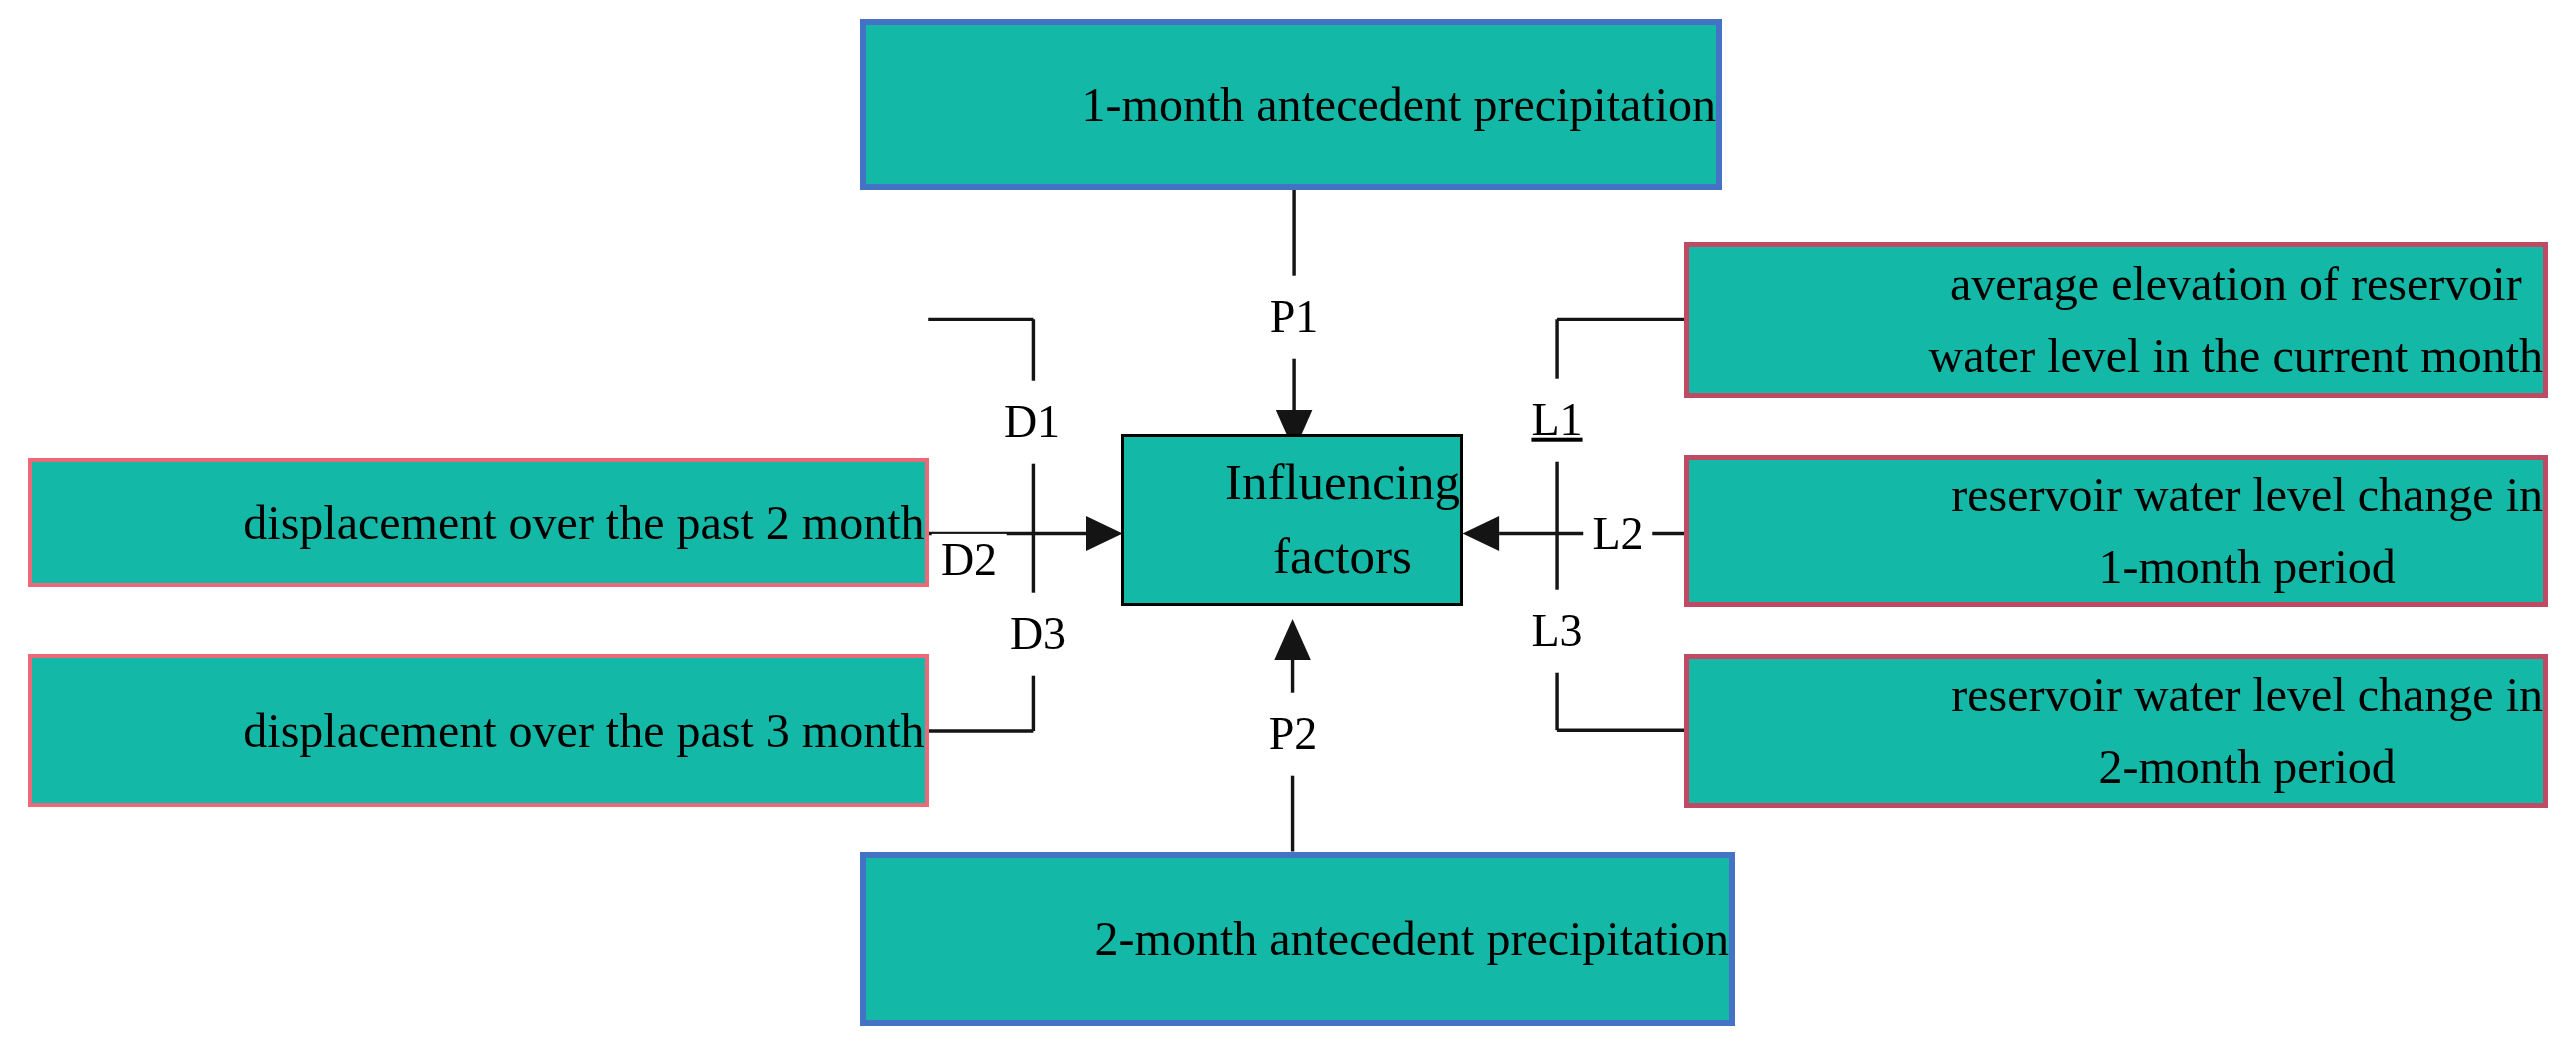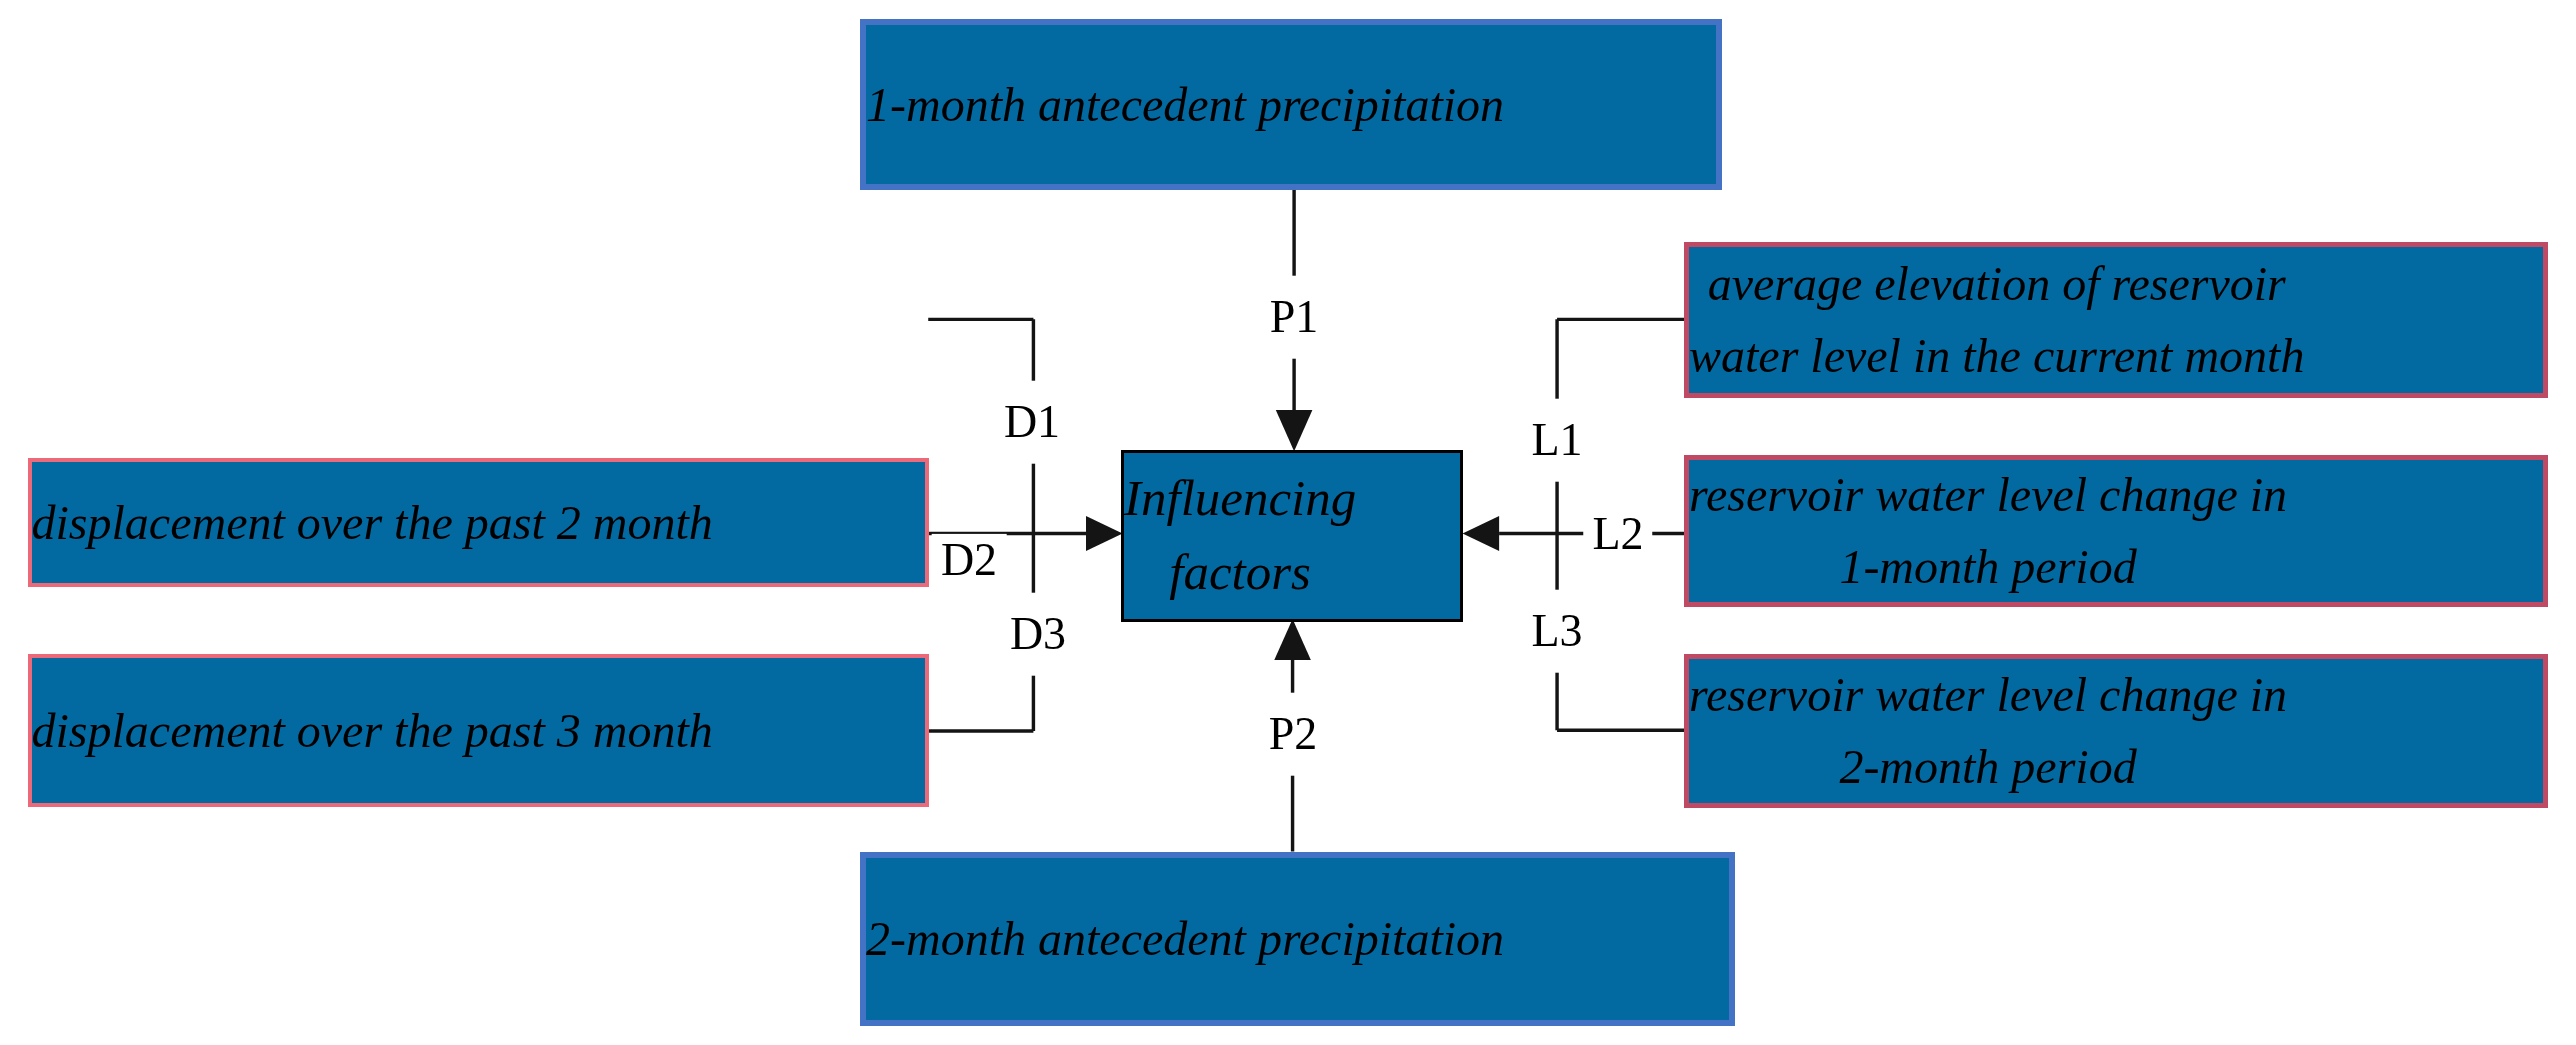--- a/index.html
+++ b/index.html
@@ -14,27 +14,26 @@
   }
   .wires { position: absolute; left: 0; top: 0; width: 2576px; height: 1045px; }
   .wires path { stroke: #141414; stroke-width: 4.5; fill: none; }
   .wires polygon { fill: #141414; stroke: none; }
 
   .node {
     position: absolute;
     box-sizing: border-box;
     display: flex;
     align-items: center;
-    justify-content: flex-start;
+    justify-content: flex-end;
     text-align: center;
-    background: #0369a1;
+    background: #14b8a6;
     font-size: 48px;
     line-height: 1.5;
     white-space: pre-line;
-    font-style: italic;
   }
   .node.blue    { border: 6.1px solid #4472C4; }
   .node.pink    { border: 4.6px solid #EB6978; }
   .node.crimson { border: 5.3px solid #C04A64; }
   .node.black   { border: 3.8px solid #000000; font-size: 51px; line-height: 1.45; }
 
   .code {
     position: absolute;
     transform: translate(-50%, -50%);
     background: #ffffff;
@@ -85,30 +84,30 @@
   </div>
   <div class="node crimson" style="left:1684px; top:455px; width:864px; height:152px;">
     <span>reservoir water level change in
 1-month period</span>
   </div>
   <div class="node crimson" style="left:1684px; top:654px; width:864px; height:154px;">
     <span>reservoir water level change in
 2-month period</span>
   </div>
 
-  <div class="node black" style="left:1121px; top:450px; width:342px; height:172px;">
+  <div class="node black" style="left:1121px; top:434px; width:342px; height:172px;">
     <span>Influencing
 factors</span>
   </div>
 
   <div class="code on-vline" style="left:1294px; top:317px;">P1</div>
   <div class="code on-vline" style="left:1293px; top:734px;">P2</div>
 
   <div class="code on-vline" style="left:1032px; top:422px;">D1</div>
   <div class="code on-hline" style="left:969px; top:560px;">D2</div>
   <div class="code on-vline" style="left:1032px; top:634px;margin-left:6px;">D3</div>
 
-  <div class="code on-vline" style="left:1557px; top:440px;">L1</div>
+  <div class="code on-vline" style="left:1557px; top:420px;text-decoration:underline;">L1</div>
   <div class="code on-hline" style="left:1618px; top:534px;">L2</div>
   <div class="code on-vline" style="left:1557px; top:631px;">L3</div>
 
 </div>
 
 
 </body></html>

